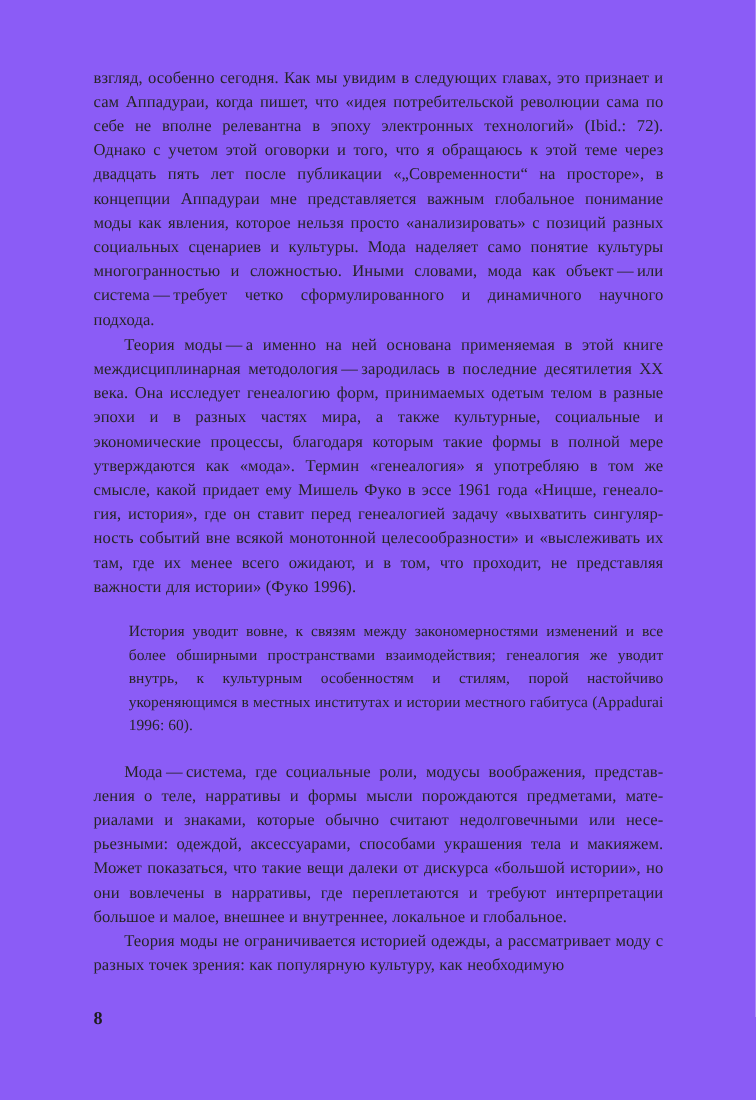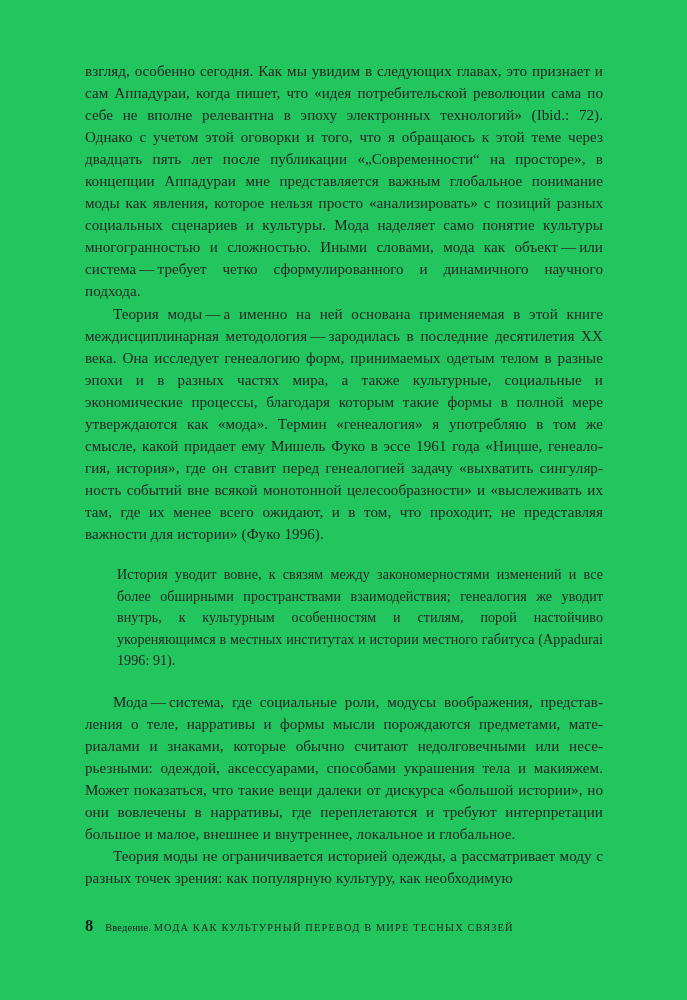--- a/index.html
+++ b/index.html
@@ -15,21 +15,21 @@
     overflow: hidden;
     font-family: "Liberation Serif", "DejaVu Serif", serif;
     color: #262626;
     -webkit-font-smoothing: antialiased;
   }
 
   .page {
     position: relative;
     width: 687px;
     height: 1000px;
-    background: #22c55e;
+    background: #8b5cf6;
     box-sizing: border-box;
   }
 
   .text-column {
     position: absolute;
     left: 85px;
     top: 60px;
     width: 518px;
   }
 
@@ -113,30 +113,27 @@
 
   <div class="text-column">
 
     <p class="body-par no-indent">взгляд, особенно сегодня. Как мы увидим в следующих главах, это при­знает и сам Аппадураи, когда пишет, что «идея потребительской револю­ции сама по себе не вполне релевантна в эпоху электронных технологий» (Ibid.: 72). Однако с учетом этой оговорки и того, что я обращаюсь к этой теме через двадцать пять лет после публикации «„Современности“ на про­сторе», в концепции Аппадураи мне представляется важным глобальное понимание моды как явления, которое нельзя просто «анализировать» с по­зиций разных социальных сценариев и культуры. Мода наделяет само по­нятие культуры многогранностью и сложностью. Иными словами, мода как объект — или система — требует четко сформулированного и динамичного научного подхода.</p>
 
     <p class="body-par">Теория моды — а именно на ней основана применяемая в этой книге междисциплинарная методология — зародилась в последние десятилетия XX века. Она исследует генеалогию форм, принимаемых одетым телом в разные эпохи и в разных частях мира, а также культурные, социальные и экономические процессы, благодаря которым такие формы в полной мере утверждаются как «мода». Термин «генеалогия» я употребляю в том же смысле, какой придает ему Мишель Фуко в эссе 1961 года «Ницше, генеало­гия, история», где он ставит перед генеалогией задачу «выхватить сингуляр­ность событий вне всякой монотонной целесообразности» и «выслеживать их там, где их менее всего ожидают, и в том, что проходит, не представляя важности для истории» (Фуко 1996).</p>
 
 
     <div class="quote-block">
       <div class="quote-spacer-top"></div>
-      <p class="quote-par">История уводит вовне, к связям между закономерностями изменений и все более обширными пространствами взаимодействия; генеалогия же уводит внутрь, к культурным особенностям и стилям, порой настойчи­во укореняющимся в местных институтах и истории местного габитуса (Appadurai 1996: 91).</p>
+      <p class="quote-par">История уводит вовне, к связям между закономерностями изменений и все более обширными пространствами взаимодействия; генеалогия же уводит внутрь, к культурным особенностям и стилям, порой настойчи­во укореняющимся в местных институтах и истории местного габитуса (Appadurai 1996: 60).</p>
       <div class="quote-spacer-bottom"></div>
     </div>
 
     <p class="body-par">Мода — система, где социальные роли, модусы воображения, представ­ления о теле, нарративы и формы мысли порождаются предметами, мате­риалами и знаками, которые обычно считают недолговечными или несе­рьезными: одеждой, аксессуарами, способами украшения тела и макияжем. Может показаться, что такие вещи далеки от дискурса «большой истории», но они вовлечены в нарративы, где переплетаются и требуют интерпрета­ции большое и малое, внешнее и внутреннее, локальное и глобальное.</p>
 
     <p class="body-par">Теория моды не ограничивается историей одежды, а рассматривает моду с разных точек зрения: как популярную культуру, как необходимую</p>
 
   </div>
 
   <div class="footer">
     <span class="footer-page-number">8</span>
-    <span class="footer-running-head">
-      <span class="footer-chapter">Введение.</span><span>&nbsp;</span><span class="footer-title">МОДА КАК КУЛЬТУРНЫЙ ПЕРЕВОД В МИРЕ ТЕСНЫХ СВЯЗЕЙ</span>
-    </span>
   </div>
 
 </div>
 
 </body></html>

